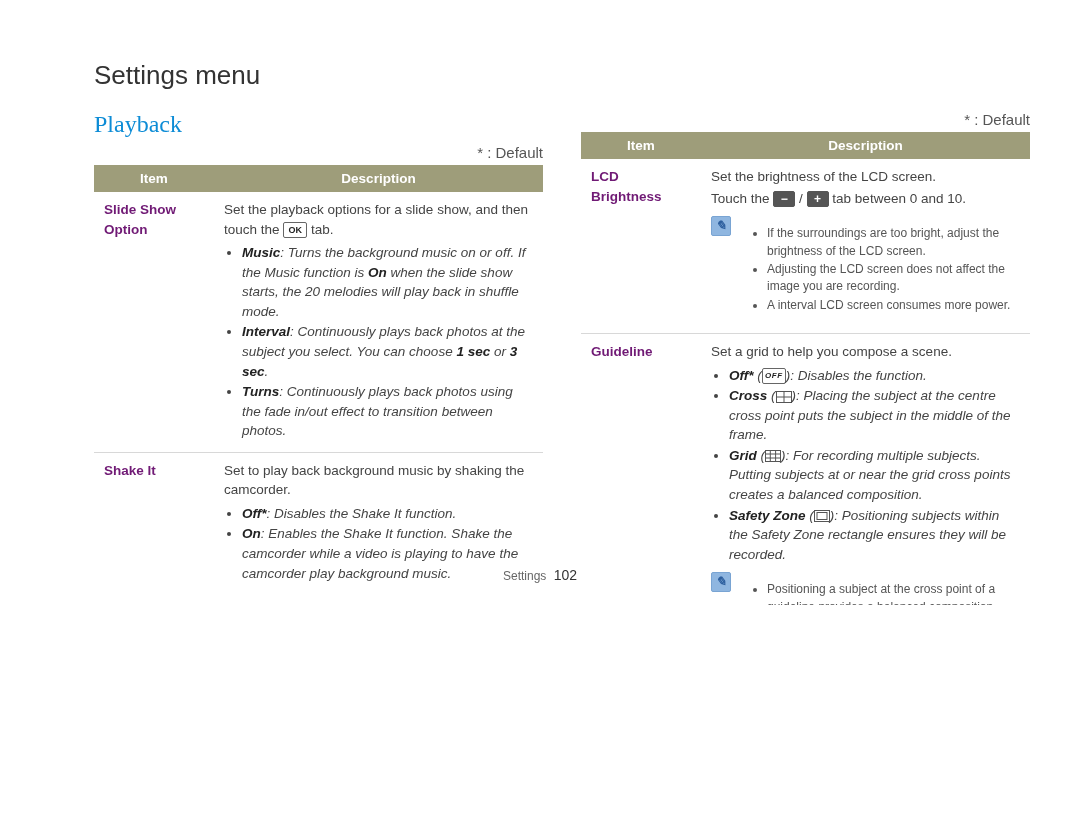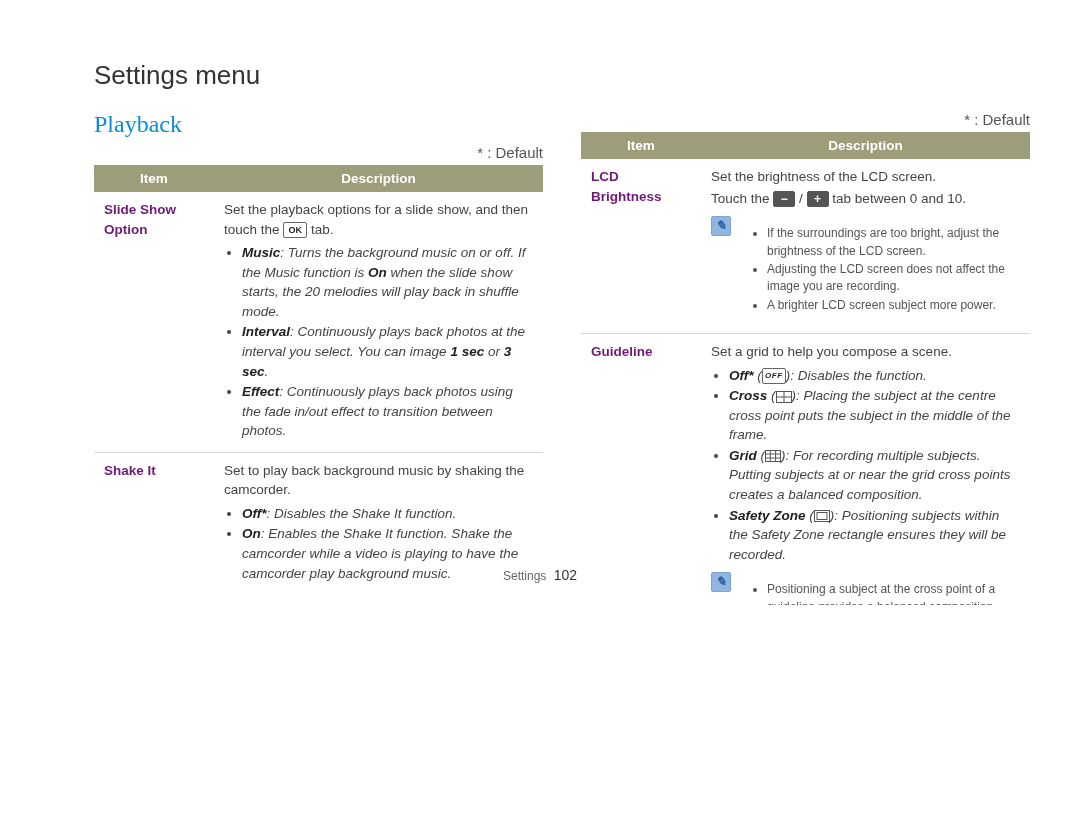--- a/index.html
+++ b/index.html
@@ -172,24 +172,24 @@
             <td class="item-cell">Slide Show Option</td>
             <td>
               <span>Set the playback options for a slide show, and then touch the </span>
               <span class="key key-ok"></span>
               <span> tab.</span>
               <ul class="bullets">
                 <li>
                   <b>Music</b><span>: Turns the background music on or off. If the Music function is </span><b>On</b><span> when the slide show starts, the 20 melodies will play back in shuffle mode.</span>
                 </li>
                 <li>
-                  <b>Interval</b><span>: Continuously plays back photos at the interval you select. You can image </span><b>1 sec</b><span> or </span><b>3 sec</b><span>.</span>
-                </li>
-                <li>
-                  <b>Effect</b><span>: Continuously plays back photos using the fade in/out effect to transition between photos.</span>
+                  <b>Interval</b><span>: Continuously plays back photos at the subject you select. You can choose </span><b>1 sec</b><span> or </span><b>3 sec</b><span>.</span>
+                </li>
+                <li>
+                  <b>Turns</b><span>: Continuously plays back photos using the fade in/out effect to transition between photos.</span>
                 </li>
               </ul>
             </td>
           </tr>
 
           <tr>
             <td class="item-cell">Shake It</td>
             <td>
               <div>Set to play back background music by shaking the camcorder.</div>
               <ul class="bullets">
@@ -256,21 +256,21 @@
                 <span class="key key-minus"></span>
                 <span> / </span>
                 <span class="key key-plus"></span>
                 <span> tab between 0 and 10.</span>
               </div>
               <div class="note">
                 <div class="note-icon">✎</div>
                 <ul>
                   <li>If the surroundings are too bright, adjust the brightness of the LCD screen.</li>
                   <li>Adjusting the LCD screen does not affect the image you are recording.</li>
-                  <li>A brighter LCD screen subject more power.</li>
+                  <li>A interval LCD screen consumes more power.</li>
                 </ul>
               </div>
             </td>
           </tr>
 
           <tr>
             <td class="item-cell">Guideline</td>
             <td>
               <div>Set a grid to help you compose a scene.</div>
               <ul class="bullets">

